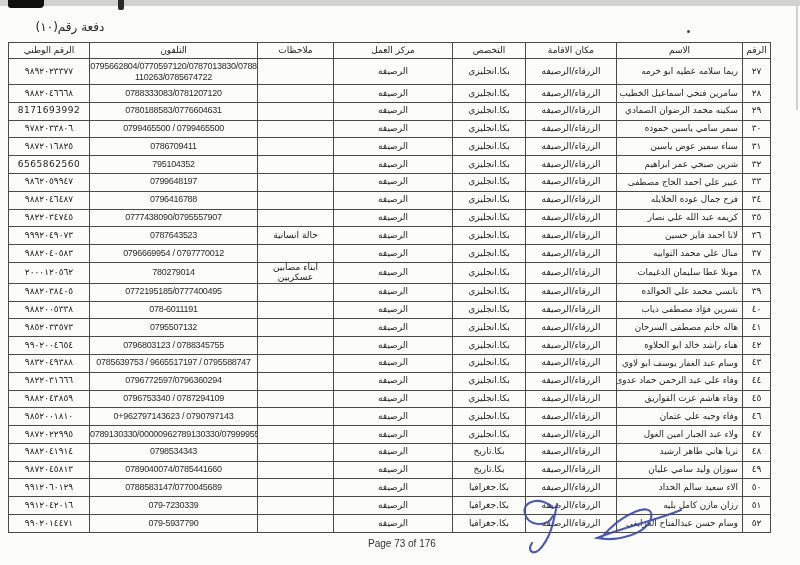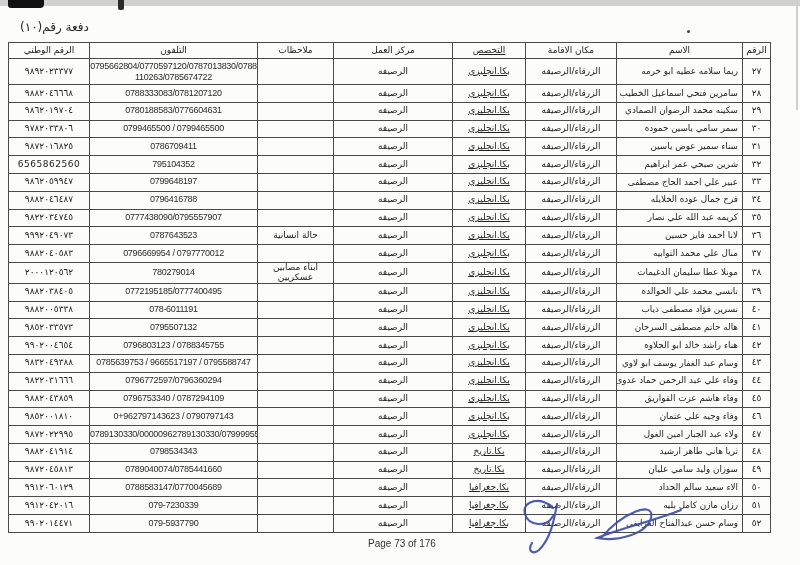--- a/index.html
+++ b/index.html
@@ -8,21 +8,21 @@
     overflow:hidden;font-family:"DejaVu Sans",sans-serif;color:#1e1e1e;
   }
   .scan-strip{position:absolute;left:0;top:0;width:800px;height:6px;background:#c9c9c9;opacity:.85;}
   .scan-blob1{position:absolute;left:8px;top:0;width:36px;height:8px;background:#111;border-radius:0 0 4px 3px;}
   .scan-blob2{position:absolute;left:118px;top:0;width:6px;height:10px;background:#2a2a2a;border-radius:0 0 2px 2px;}
   .scan-edge-right{position:absolute;right:2px;top:0;width:2px;height:110px;background:#cfcfcf;}
   .speck{position:absolute;left:687px;top:30px;width:3px;height:3px;background:#444;border-radius:50%;}
 
   .batch-label{
     position:absolute;left:20px;top:20px;width:100px;direction:rtl;
-    font-size:12px;color:#262626;text-align:left;
+    font-size:12px;color:#262626;text-align:center;
   }
   .title-block{
     position:absolute;left:250px;top:6px;width:260px;direction:rtl;
     text-align:center;font-size:9px;color:#2c2c2c;line-height:1.55;
   }
 
   table.main{
     position:absolute;left:8px;top:42px;width:754px;height:491px;
     border-collapse:collapse;table-layout:fixed;direction:rtl;
   }
@@ -30,21 +30,21 @@
     border:1px solid #4a4a4a;padding:0;text-align:center;vertical-align:middle;
     font-weight:normal;font-size:9px;color:#222;overflow:hidden;line-height:1.1;
   }
   .main thead tr{height:16px;}
   .main tbody tr{height:17.7px;}
   .main tbody tr.tall{height:26px;}
   .col-num{width:27px;font-size:9px;}
   .col-name{width:125px;margin-left:44px;}
   td.col-name{text-align:right;padding-right:4px;font-size:8.8px;white-space:nowrap;}
   .col-residence{width:90px;font-size:8.4px;white-space:nowrap;}
-  .col-major{width:72px;font-size:8.6px;white-space:nowrap;text-decoration:underline;}
+  .col-major{width:72px;font-size:8.6px;white-space:nowrap;}
   .col-work_center{width:118px;font-size:8.6px;}
   .col-notes{width:75px;font-size:8.2px;}
   .col-phone{width:167px;}
   td.col-phone{
     font-family:"Liberation Sans",sans-serif;font-size:9px;letter-spacing:-0.3px;
     color:#2b2b2b;white-space:nowrap;direction:ltr;
   }
   tr.tall td.col-phone{white-space:normal;word-break:break-all;line-height:1.15;}
   .col-national_id{width:80px;font-size:8.8px;letter-spacing:.5px;}
 
@@ -105,21 +105,21 @@
           <td class="col-national_id">٩٨٨٢٠٤٦٦٦٨</td>
         </tr>
         <tr>
           <td class="col-num">٢٩</td>
           <td class="col-name">سكينه محمد الرضوان الصمادي</td>
           <td class="col-residence">الزرقاء/الرصيفه</td>
           <td class="col-major">بكا.انجليزي</td>
           <td class="col-work_center">الرصيفه</td>
           <td class="col-notes"></td>
           <td class="col-phone">0780188583/0776604631</td>
-          <td class="col-national_id">٩٨٦٢٠١٩٧٠٤</td>
+          <td class="col-national_id">8171693992</td>
         </tr>
         <tr>
           <td class="col-num">٣٠</td>
           <td class="col-name">سمر سامي ياسين حموده</td>
           <td class="col-residence">الزرقاء/الرصيفه</td>
           <td class="col-major">بكا.انجليزي</td>
           <td class="col-work_center">الرصيفه</td>
           <td class="col-notes"></td>
           <td class="col-phone">0799465500 / 0799465500</td>
           <td class="col-national_id">٩٧٨٢٠٣٣٨٠٦</td>

